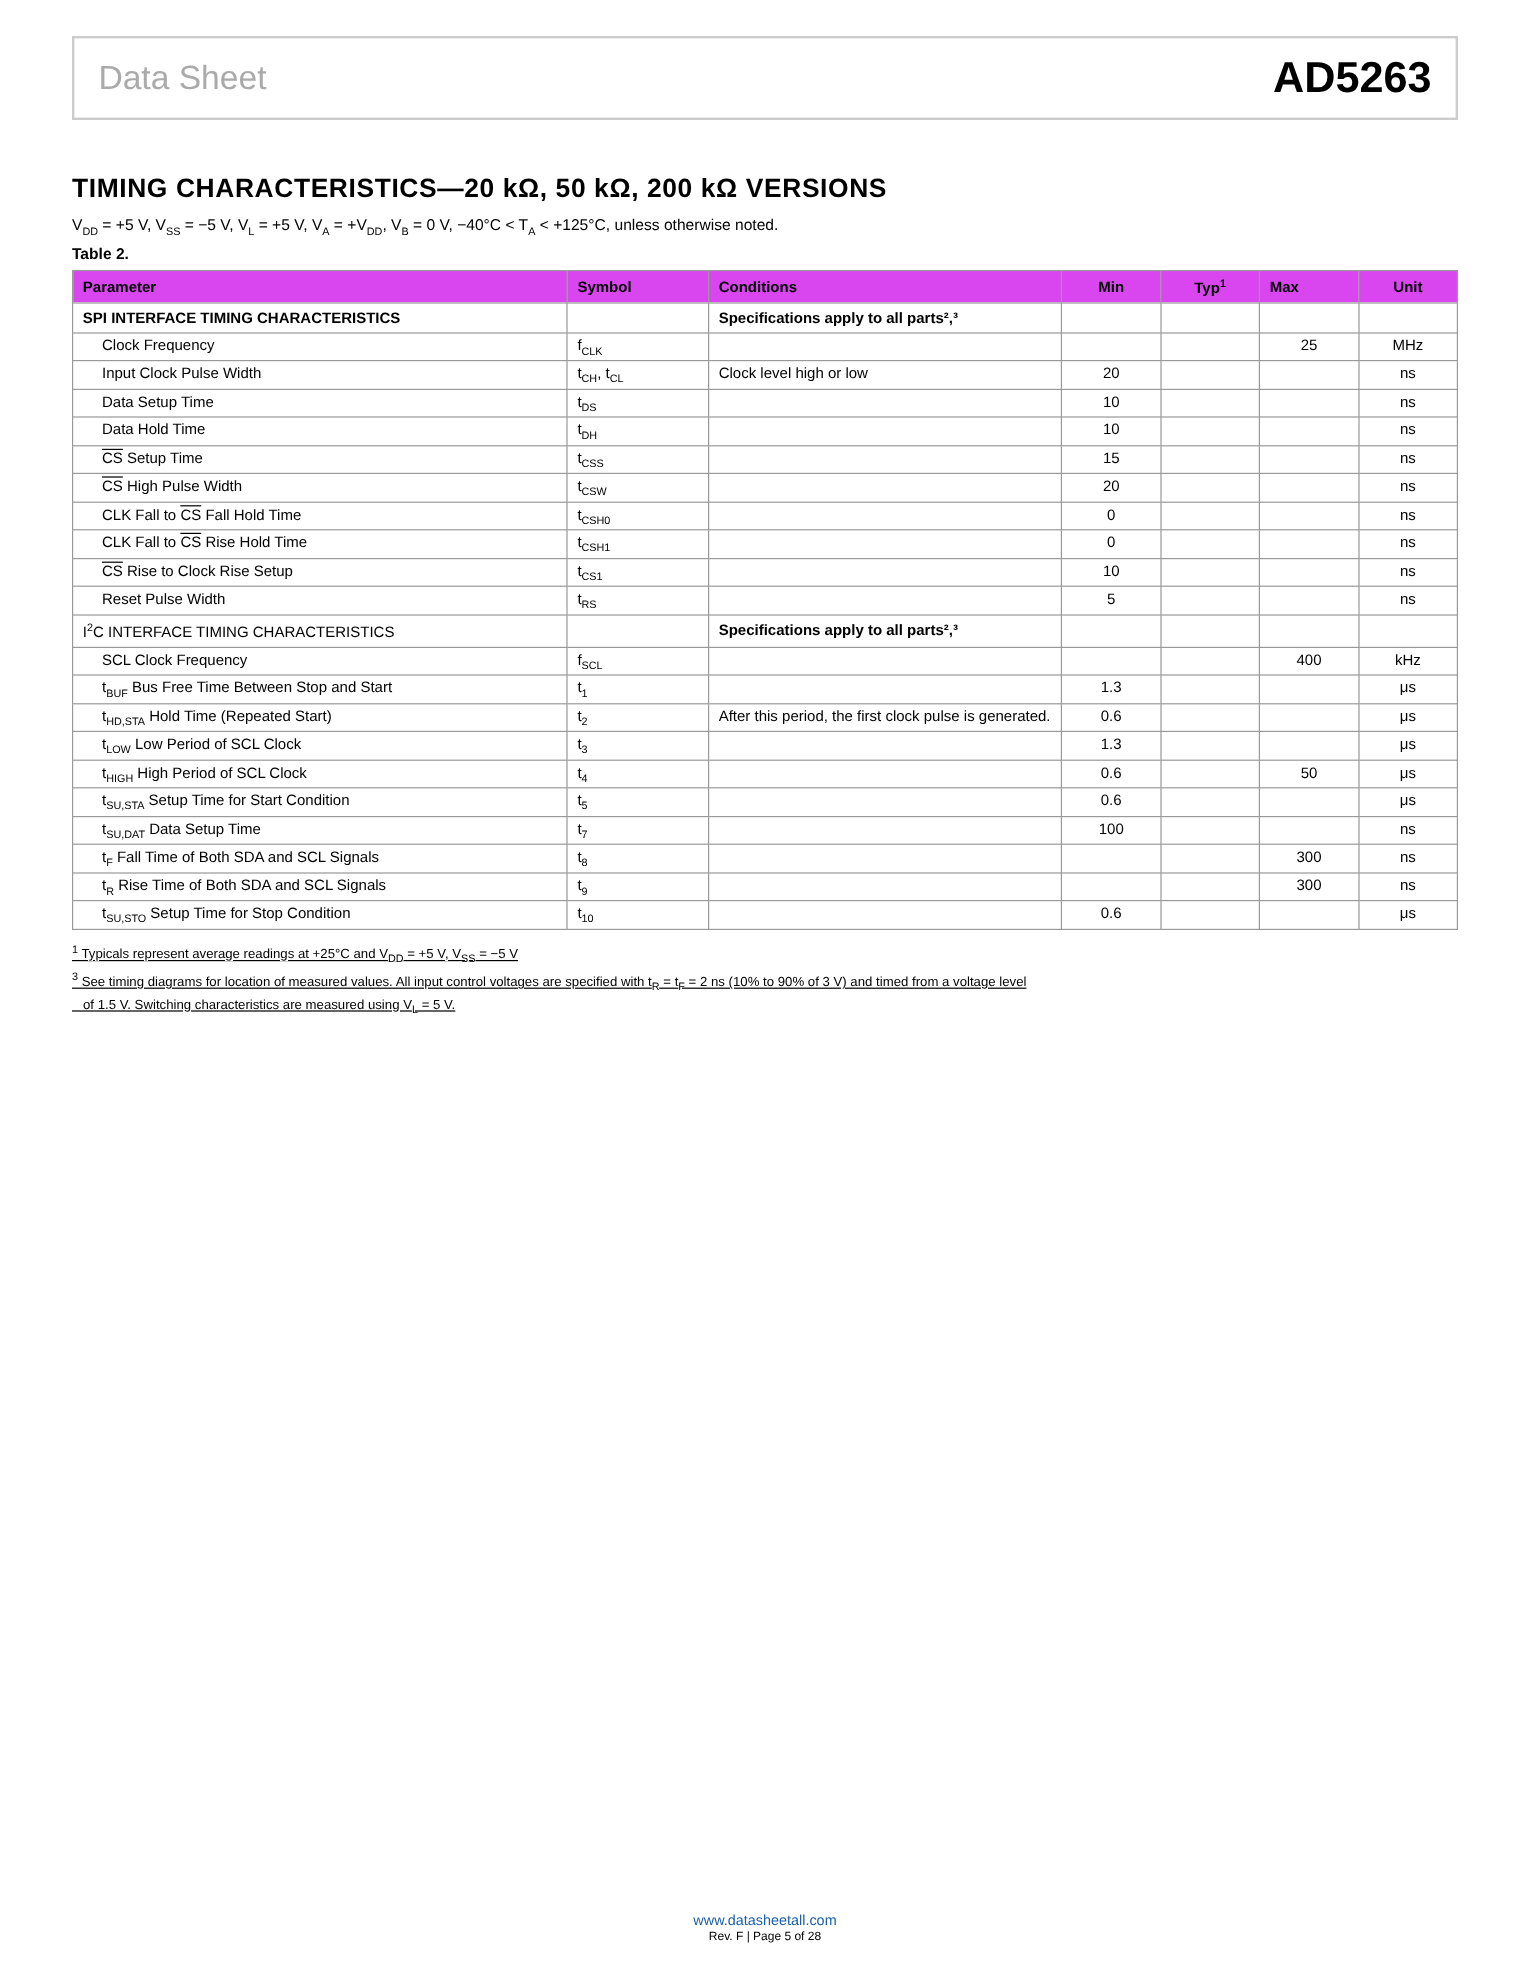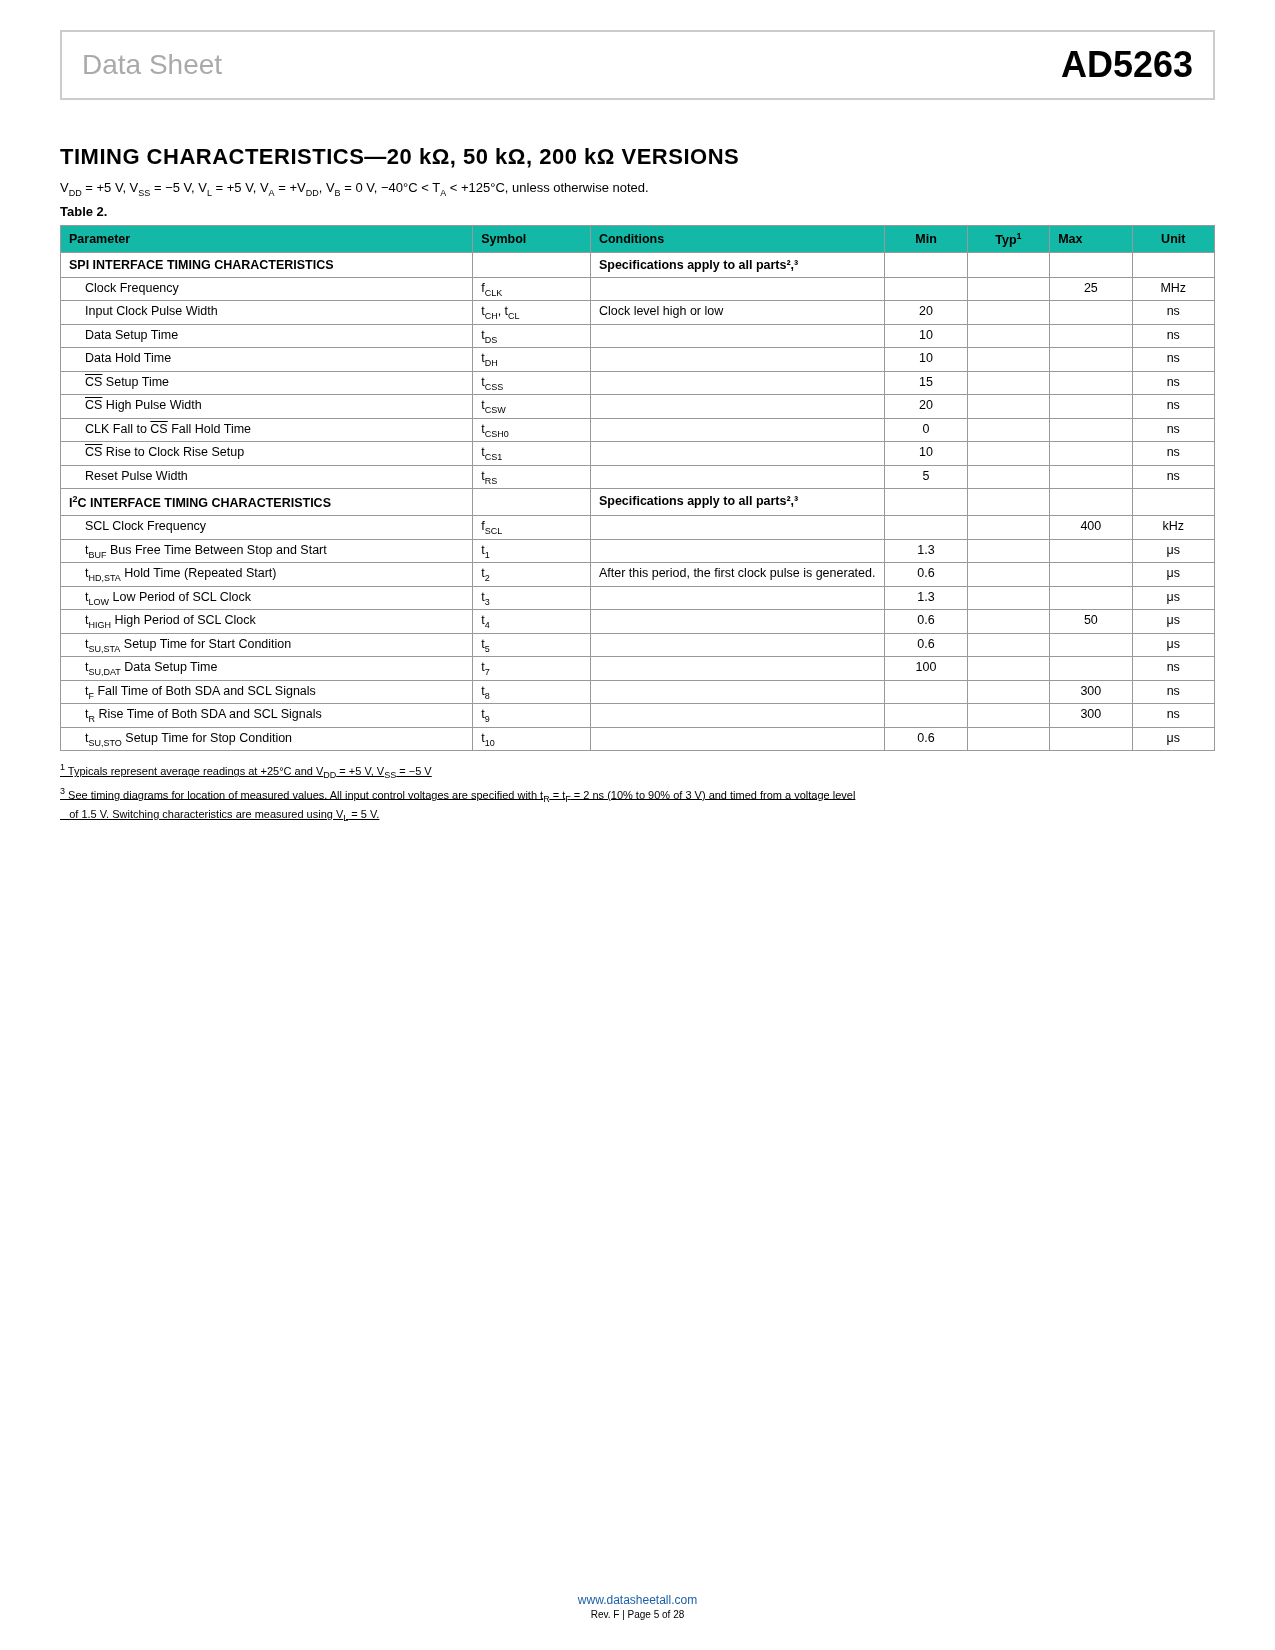--- a/index.html
+++ b/index.html
@@ -53,21 +53,21 @@
       font-weight: bold;
       margin-bottom: 6px;
     }
     
     table {
       width: 100%;
       border-collapse: collapse;
       font-size: 12.5px;
     }
     table th {
-      background: #14b8a6;
+      background: #d946ef;
       border: 1px solid #999;
       padding: 5px 8px;
       text-align: left;
       font-weight: bold;
       margin-top: 20px;
     }
     table td {
       border: 1px solid #999;
       padding: 3px 8px;
       vertical-align: top;
@@ -212,39 +212,48 @@
         <tr>
     <td class="indented">CLK Fall to <span style="text-decoration:overline">CS</span> Fall Hold Time</td>
     <td>t<sub>CSH0</sub></td>
     <td></td>
     <td style="text-align:center">0</td>
     <td style="text-align:center"></td>
     <td style="text-align:center"></td>
     <td style="text-align:center">ns</td>
   </tr>
         <tr>
+    <td class="indented">CLK Fall to <span style="text-decoration:overline">CS</span> Rise Hold Time</td>
+    <td>t<sub>CSH1</sub></td>
+    <td></td>
+    <td style="text-align:center">0</td>
+    <td style="text-align:center"></td>
+    <td style="text-align:center"></td>
+    <td style="text-align:center">ns</td>
+  </tr>
+        <tr>
     <td class="indented"><span style="text-decoration:overline">CS</span> Rise to Clock Rise Setup</td>
     <td>t<sub>CS1</sub></td>
     <td></td>
     <td style="text-align:center">10</td>
     <td style="text-align:center"></td>
     <td style="text-align:center"></td>
     <td style="text-align:center">ns</td>
   </tr>
         <tr>
     <td class="indented">Reset Pulse Width</td>
     <td>t<sub>RS</sub></td>
     <td></td>
     <td style="text-align:center">5</td>
     <td style="text-align:center"></td>
     <td style="text-align:center"></td>
     <td style="text-align:center">ns</td>
   </tr>
         <tr class="section-header">
-  <td style="font-weight:bold">I<sup>2</sup>C INTERFACE TIMING CHARACTERISTICS</td>
+  <td style="font-weight:normal">I<sup>2</sup>C INTERFACE TIMING CHARACTERISTICS</td>
   <td></td>
   <td>Specifications apply to all parts²,³</td>
   <td></td>
   <td></td>
   <td></td>
   <td></td>
 </tr>
         <tr>
     <td class="indented">SCL Clock Frequency</td>
     <td>f<sub>SCL</sub></td>

